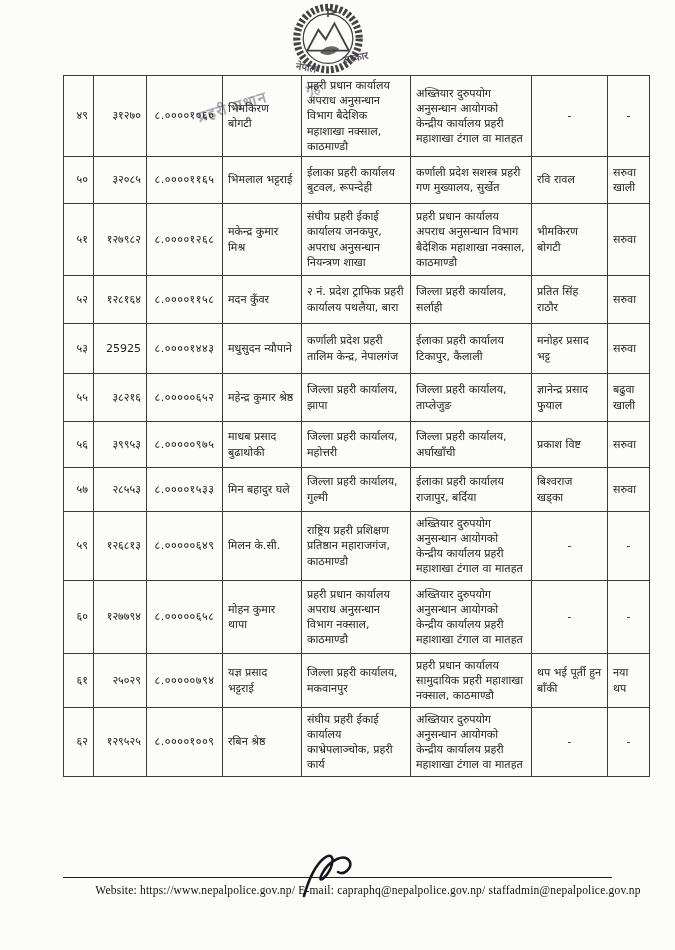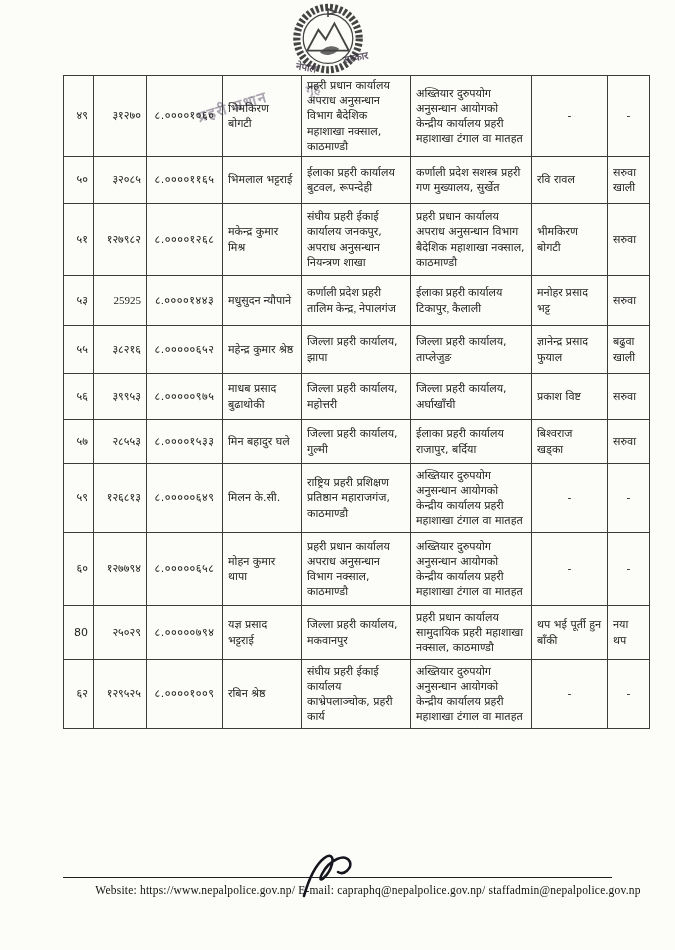--- a/index.html
+++ b/index.html
@@ -100,21 +100,31 @@
         <tr style="height: 72px;">
           <td class="col-sn">५१</td>
           <td class="col-regd_no">१२७९८२</td>
           <td class="col-code">८.००००१२६८</td>
           <td class="col-name">मकेन्द्र कुमार मिश्र</td>
           <td class="col-from_office">संघीय प्रहरी ईकाई कार्यालय जनकपुर, अपराध अनुसन्धान नियन्त्रण शाखा</td>
           <td class="col-to_office">प्रहरी प्रधान कार्यालय अपराध अनुसन्धान विभाग बैदेशिक महाशाखा नक्साल, काठमाण्डौ</td>
           <td class="col-replacement">भीमकिरण बोगटी</td>
           <td class="col-status">सरुवा</td>
         </tr>
-        <tr style="height: 50px; font-family: Liberation Serif, serif;">
+        <tr style="height: 48px;">
+          <td class="col-sn">५२</td>
+          <td class="col-regd_no">१२८१६४</td>
+          <td class="col-code">८.००००११५८</td>
+          <td class="col-name">मदन कुँवर</td>
+          <td class="col-from_office">२ नं. प्रदेश ट्राफिक प्रहरी कार्यालय पथलैया, बारा</td>
+          <td class="col-to_office">जिल्ला प्रहरी कार्यालय, सर्लाही</td>
+          <td class="col-replacement">प्रतित सिंह राठौर</td>
+          <td class="col-status">सरुवा</td>
+        </tr>
+        <tr style="height: 50px;">
           <td class="col-sn">५३</td>
           <td class="col-regd_no">25925</td>
           <td class="col-code">८.००००१४४३</td>
           <td class="col-name">मधुसुदन न्यौपाने</td>
           <td class="col-from_office">कर्णाली प्रदेश प्रहरी तालिम केन्द्र, नेपालगंज</td>
           <td class="col-to_office">ईलाका प्रहरी कार्यालय टिकापुर, कैलाली</td>
           <td class="col-replacement">मनोहर प्रसाद भट्ट</td>
           <td class="col-status">सरुवा</td>
         </tr>
         <tr style="height: 48px;">
@@ -161,21 +171,21 @@
           <td class="col-sn">६०</td>
           <td class="col-regd_no">१२७७९४</td>
           <td class="col-code">८.०००००६५८</td>
           <td class="col-name">मोहन कुमार थापा</td>
           <td class="col-from_office">प्रहरी प्रधान कार्यालय अपराध अनुसन्धान विभाग नक्साल, काठमाण्डौ</td>
           <td class="col-to_office">अख्तियार दुरुपयोग अनुसन्धान आयोगको केन्द्रीय कार्यालय प्रहरी महाशाखा टंगाल वा मातहत</td>
           <td class="col-replacement dash">-</td>
           <td class="col-status dash">-</td>
         </tr>
         <tr style="height: 54px;">
-          <td class="col-sn">80</td>
+          <td class="col-sn">६१</td>
           <td class="col-regd_no">२५०२९</td>
           <td class="col-code">८.०००००७९४</td>
           <td class="col-name">यज्ञ प्रसाद भट्टराई</td>
           <td class="col-from_office">जिल्ला प्रहरी कार्यालय, मकवानपुर</td>
           <td class="col-to_office">प्रहरी प्रधान कार्यालय सामुदायिक प्रहरी महाशाखा नक्साल, काठमाण्डौ</td>
           <td class="col-replacement">थप भई पूर्ती हुन बाँकी</td>
           <td class="col-status">नया थप</td>
         </tr>
         <tr style="height: 69px;">
           <td class="col-sn">६२</td>

